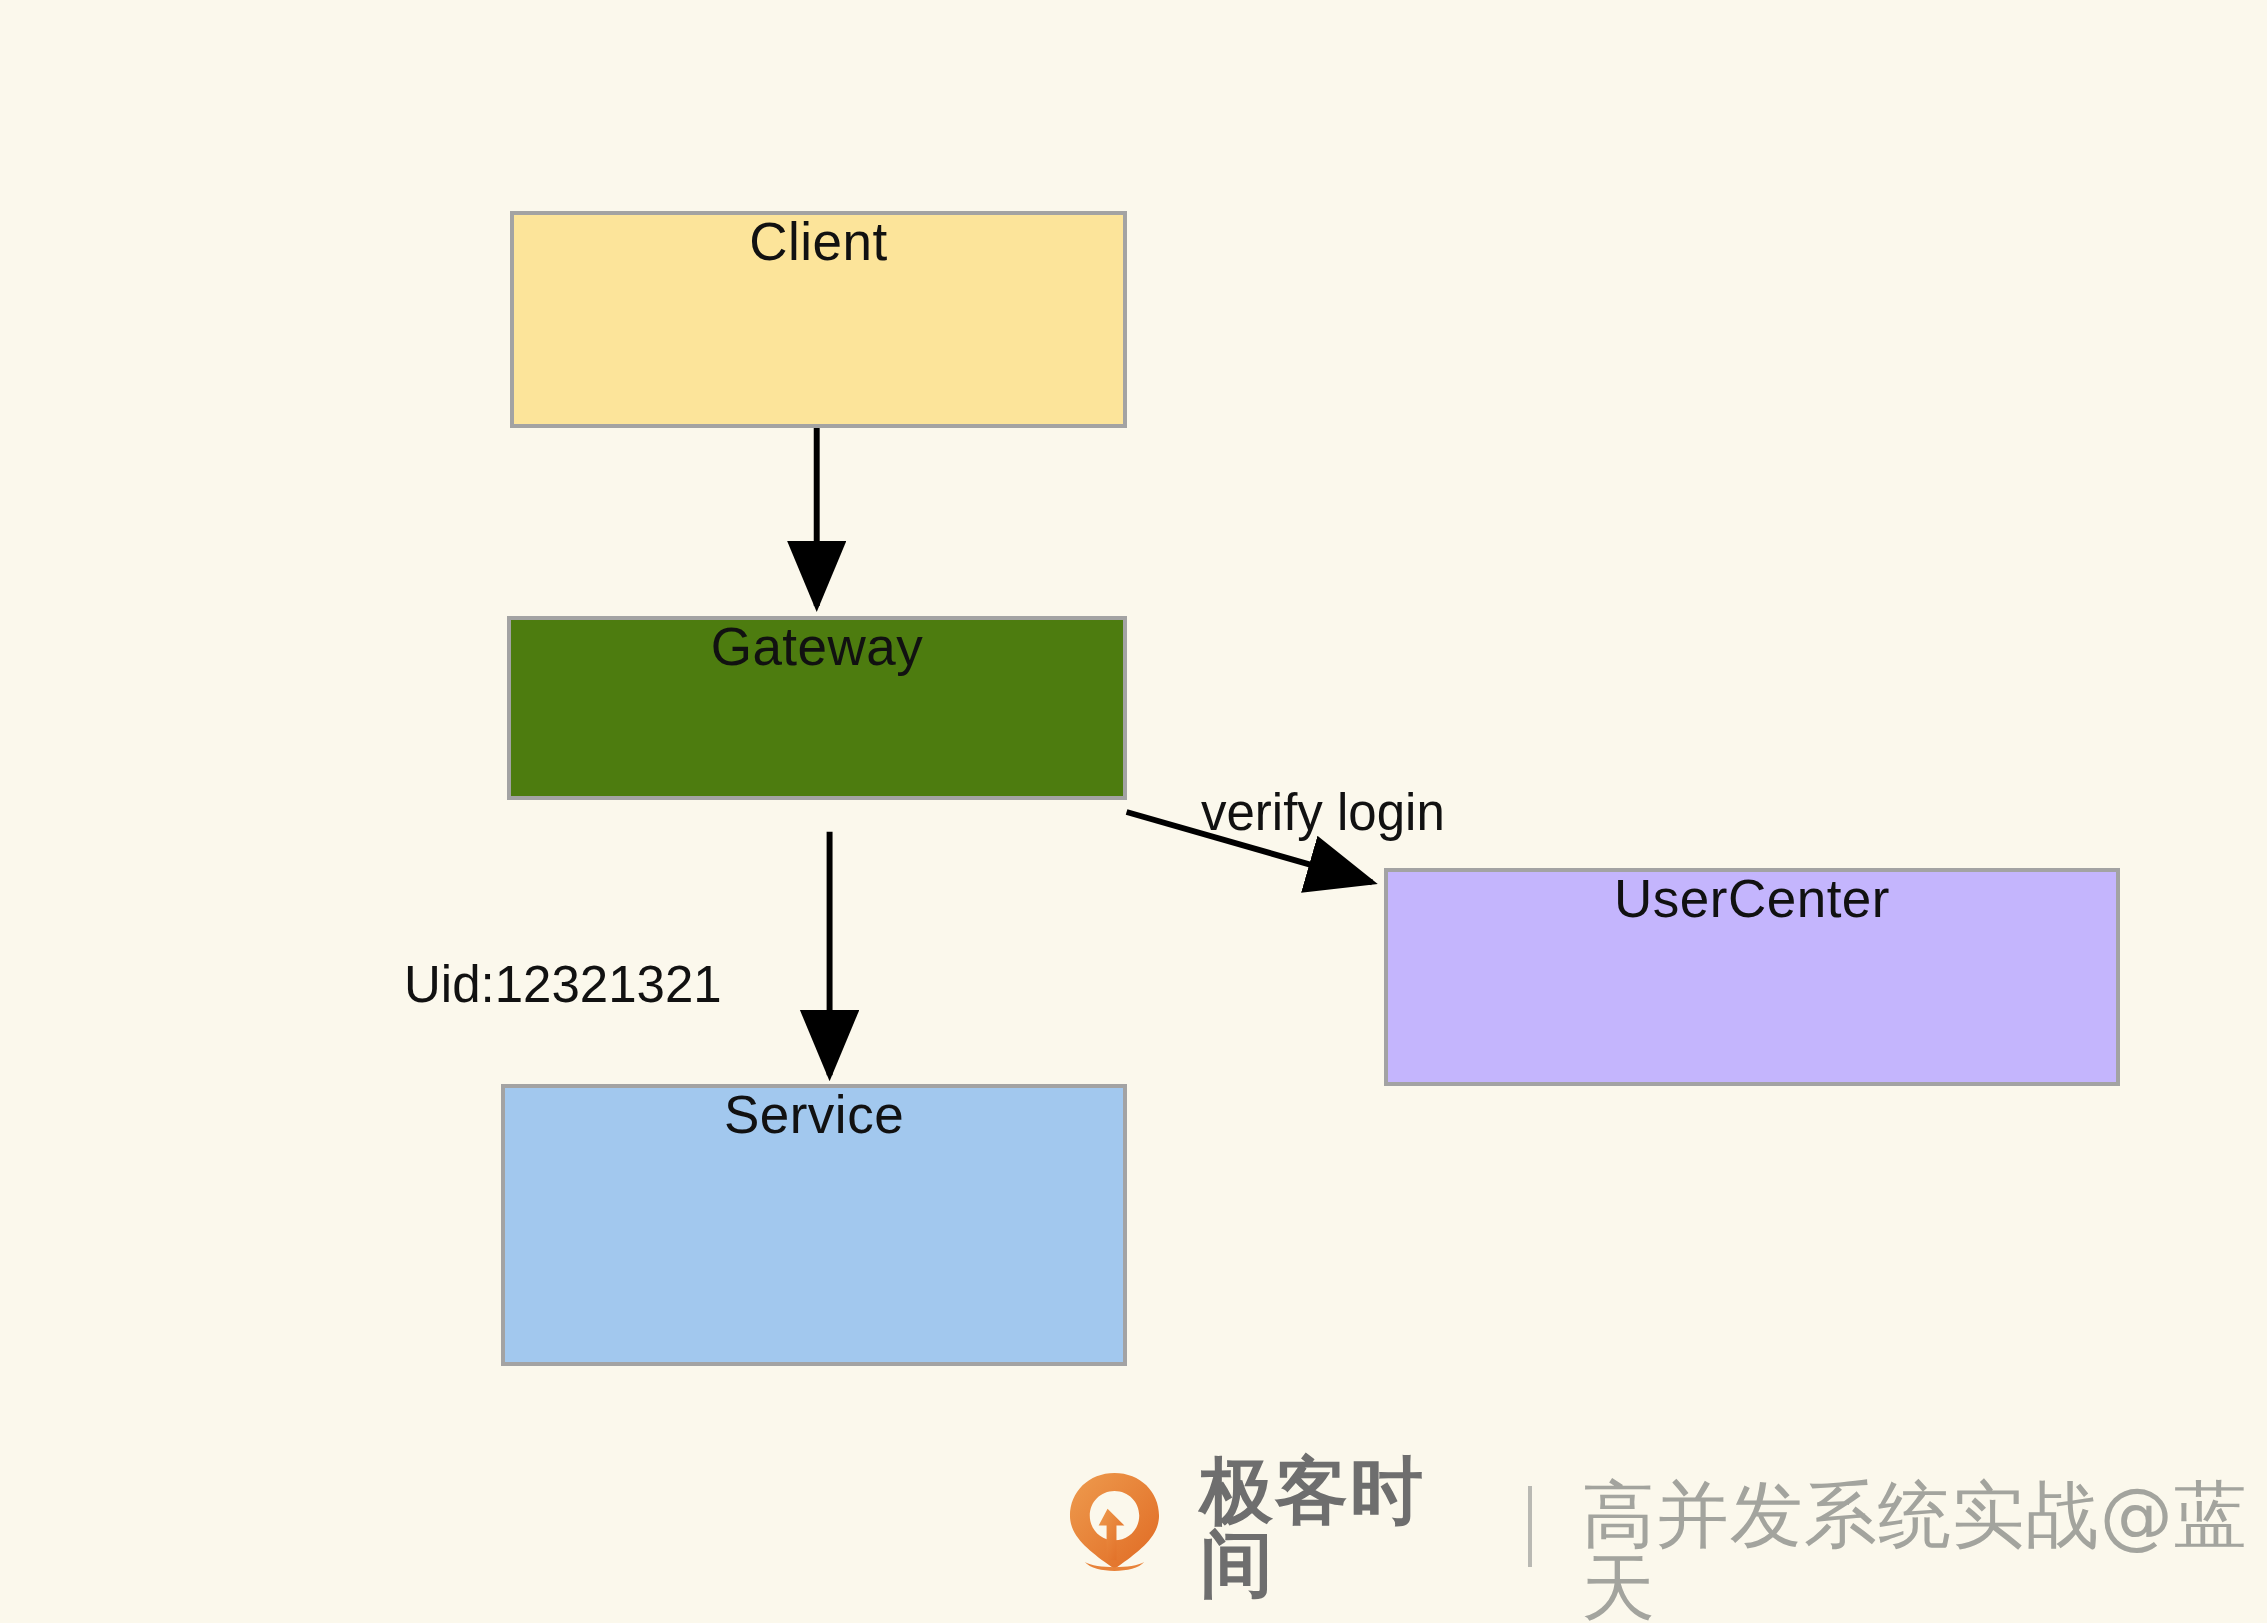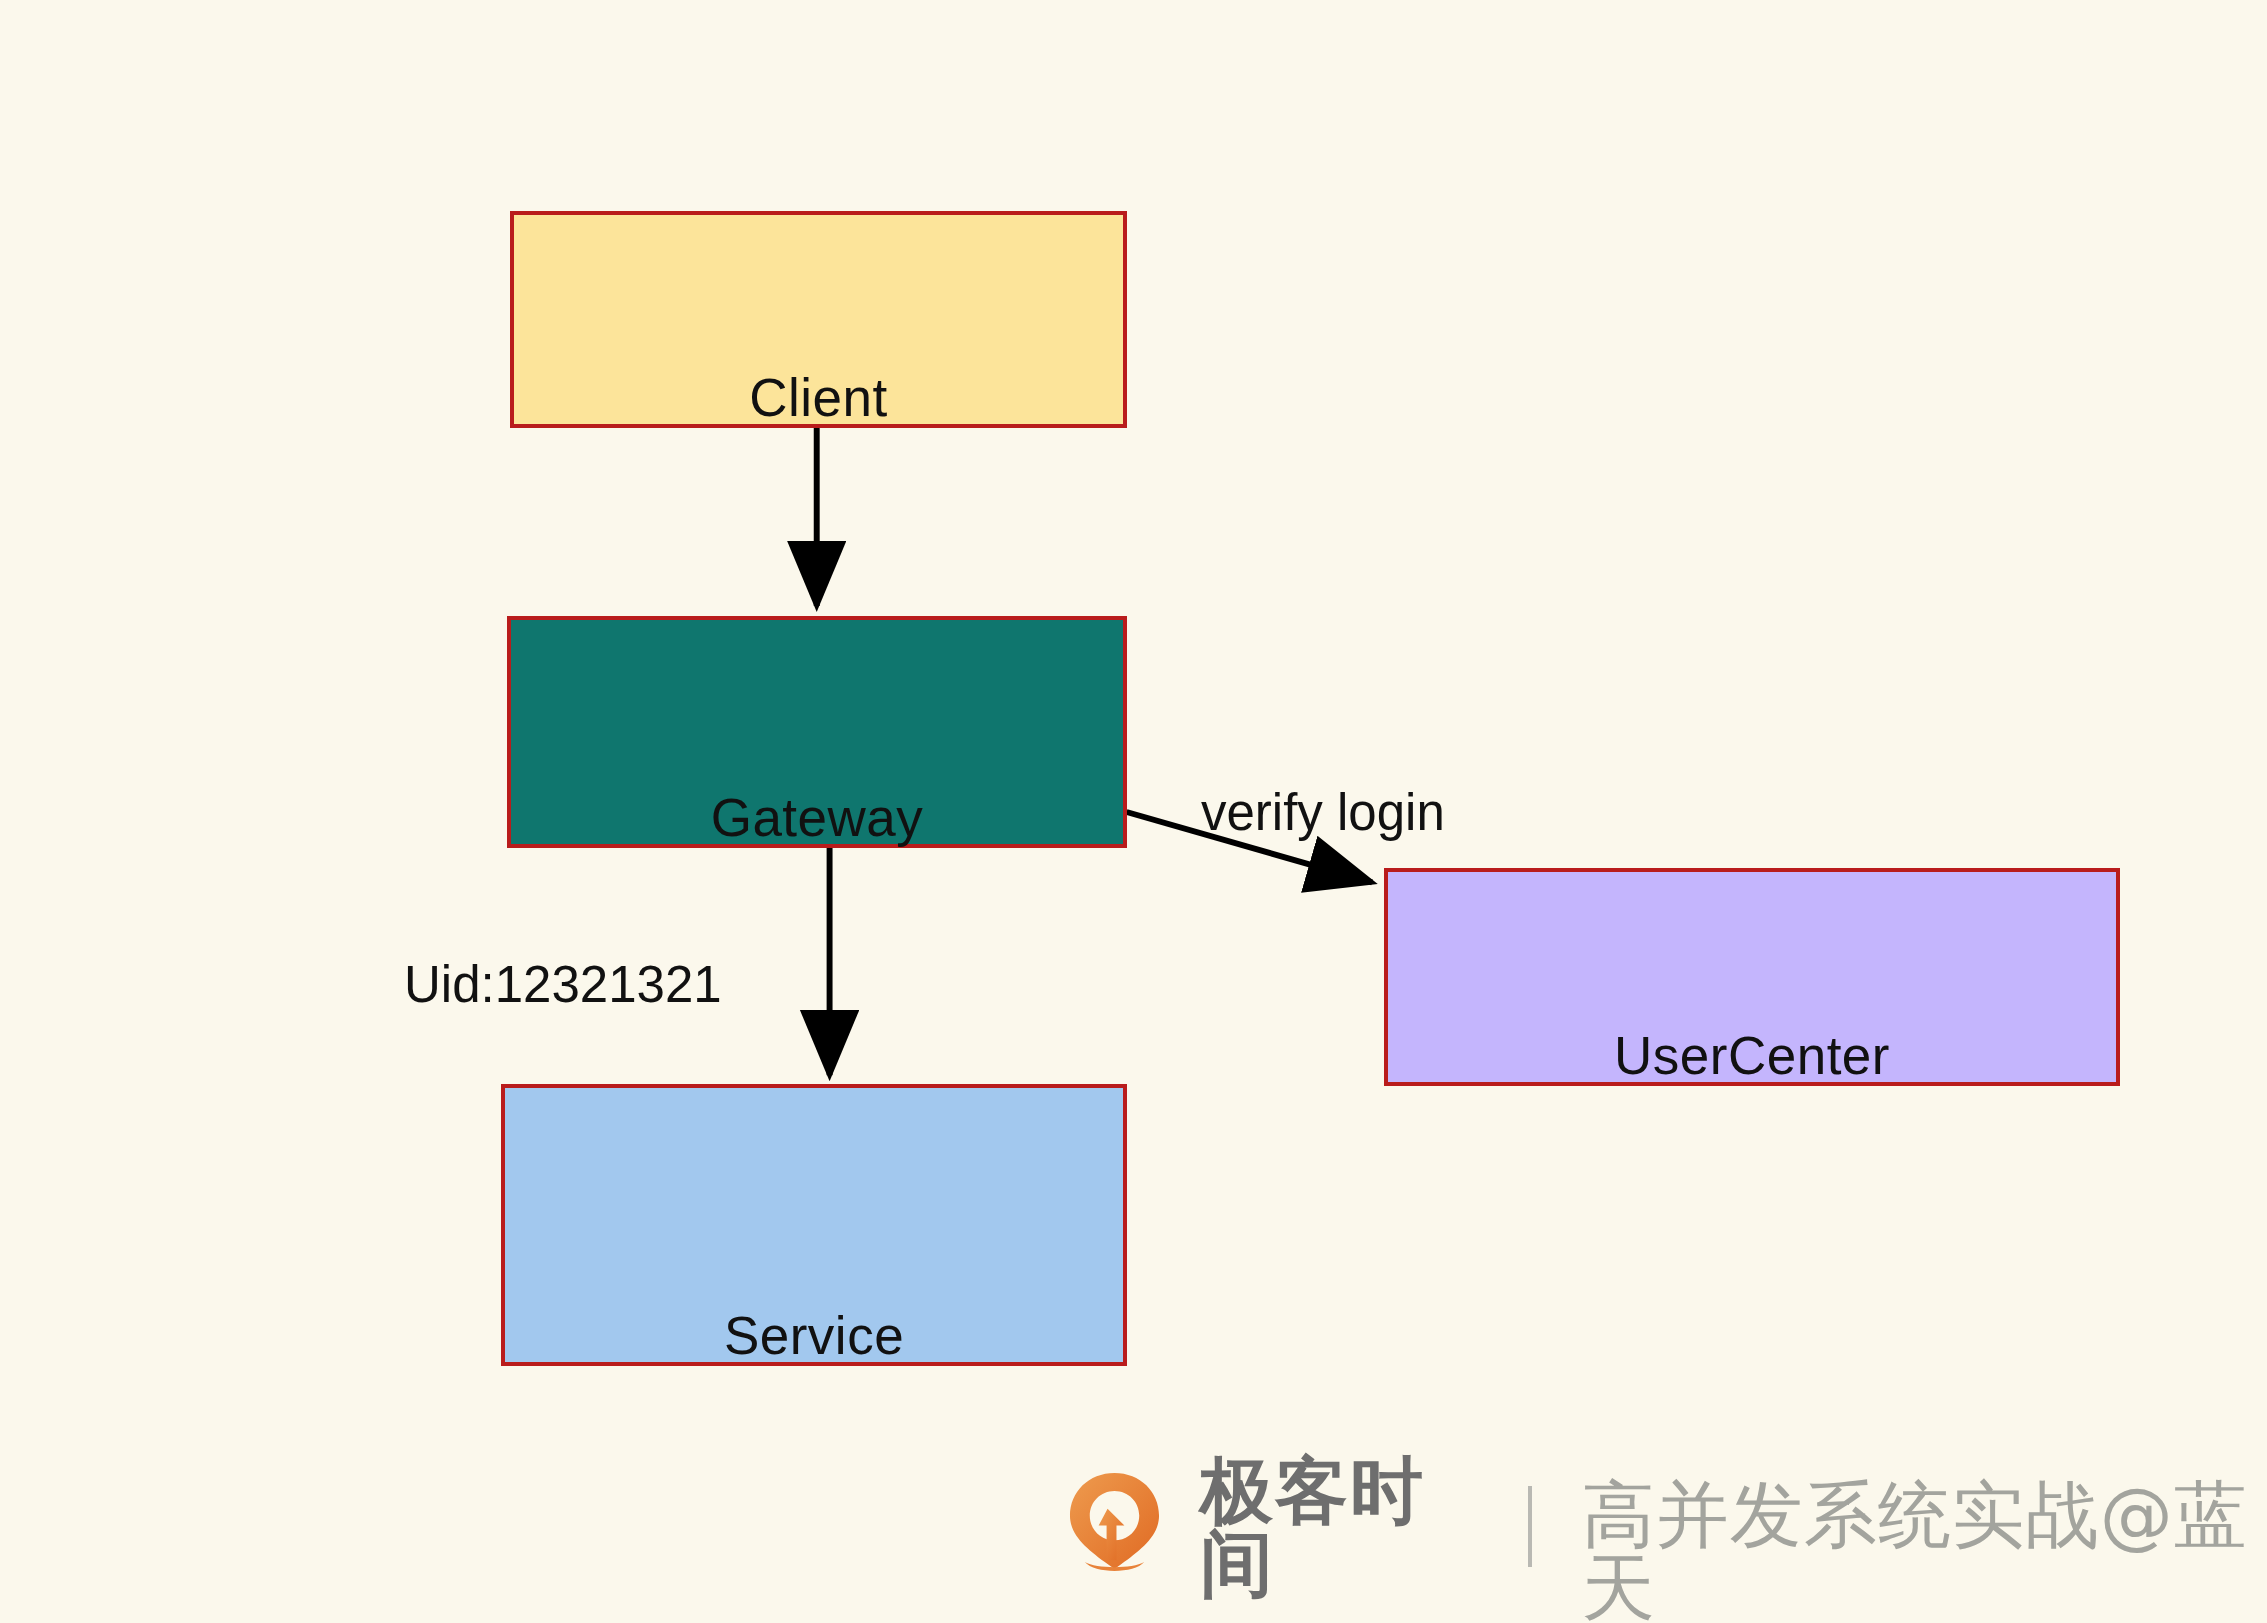--- a/index.html
+++ b/index.html
@@ -15,23 +15,23 @@
   }
   #canvas {
     position: relative;
     width: 2267px;
     height: 1624px;
     background: #FBF8EC;
   }
   .node {
     position: absolute;
     box-sizing: border-box;
-    border: 4px solid #b91c1c;
+    border: 4px solid #a3a3a3;
     display: flex;
-    align-items: flex-end;
+    align-items: flex-start;
     justify-content: center;
   }
   .node-label {
     font-size: 53px;
     color: #111111;
     font-family: "Liberation Sans", sans-serif;
     letter-spacing: 0.5px;
     line-height: 1;
     user-select: none;
   }
@@ -39,22 +39,22 @@
     left: 510px;
     top: 211px;
     width: 617px;
     height: 217px;
     background: #FCE49A;
   }
   #node-gateway {
     left: 507px;
     top: 616px;
     width: 620px;
-    height: 232px;
-    background: #0f766e;
+    height: 184px;
+    background: #4d7c0f;
   }
   #node-service {
     left: 501px;
     top: 1084px;
     width: 626px;
     height: 282px;
     background: #A2C8EE;
   }
   #node-usercenter {
     left: 1384px;

